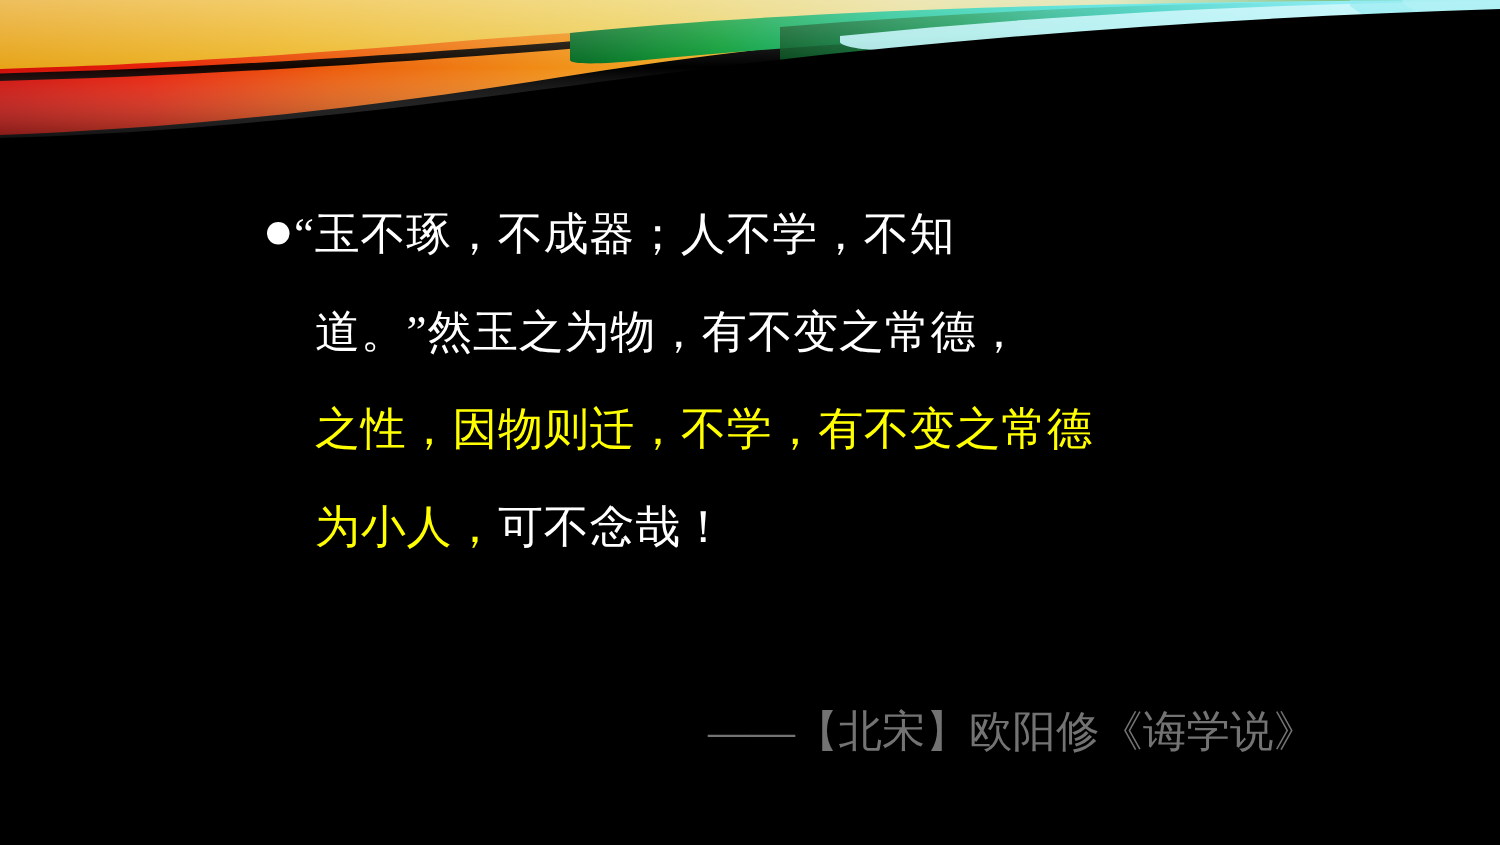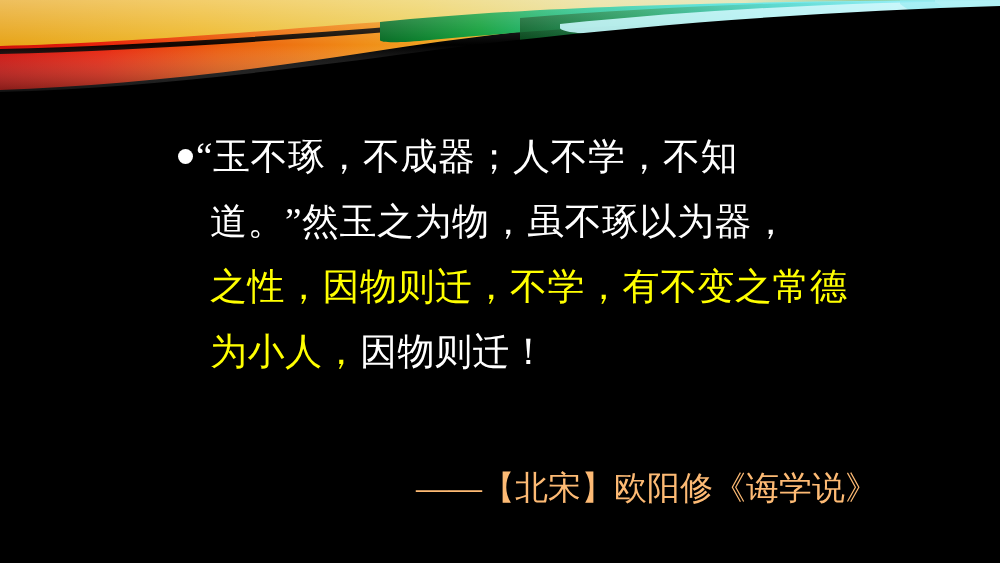--- a/index.html
+++ b/index.html
@@ -36,21 +36,21 @@
     left: 178px;
     top: 124px;
     width: 700px;
   }
 
   .q-line {
     position: relative;
     height: 65px;
     line-height: 65px;
     white-space: nowrap;
-    font-size: 37px;
+    font-size: 30px;
     letter-spacing: 0.5px;
     color: #ffffff;
   }
 
   .q-line.indent { padding-left: 32px; }
 
   .bullet-dot {
     display: inline-block;
     width: 15px;
     height: 15px;
@@ -64,23 +64,23 @@
 
   .hl { color: #ffff00; }
 
   #attribution {
     position: absolute;
     left: 178px;
     top: 464px;
     width: 700px;
     text-align: right;
     padding-right: 78px;
-    font-size: 33px;
+    font-size: 29px;
     line-height: 48px;
-    color: #fdba74;
+    color: #737373;
     white-space: nowrap;
   }
 </style>
 </head>
 <body>
 
 <div id="slide">
 
   <div id="banner">
     <svg width="1000" height="100" viewBox="0 0 1000 100" xmlns="http://www.w3.org/2000/svg">
@@ -165,30 +165,30 @@
     </svg>
   </div>
 
   <div id="quote-block">
 
     <div class="q-line">
       <span class="bullet-dot"></span><span>“玉不琢，不成器；人不学，不知</span>
     </div>
 
     <div class="q-line indent">
-      <span>道。”然玉之为物，虽不琢以为器，</span>
+      <span>道。”然玉之为物，有不变之常德，</span>
     </div>
 
 
     <div class="q-line indent">
       <span class="hl">之性，因物则迁，不学，有不变之常德</span>
     </div>
 
     <div class="q-line indent">
-      <span class="hl">为小人，</span><span>因物则迁！</span>
+      <span class="hl">为小人，</span><span>可不念哉！</span>
     </div>
 
   </div>
 
   <div id="attribution">
     <span>——【北宋】欧阳修《诲学说》</span>
   </div>
 
 </div>
 

